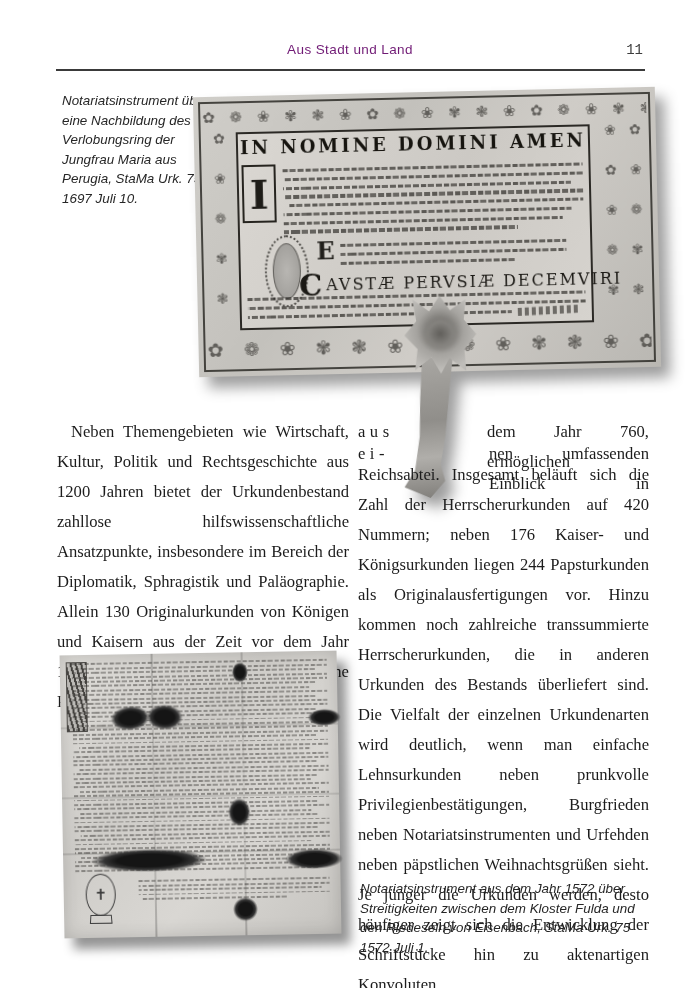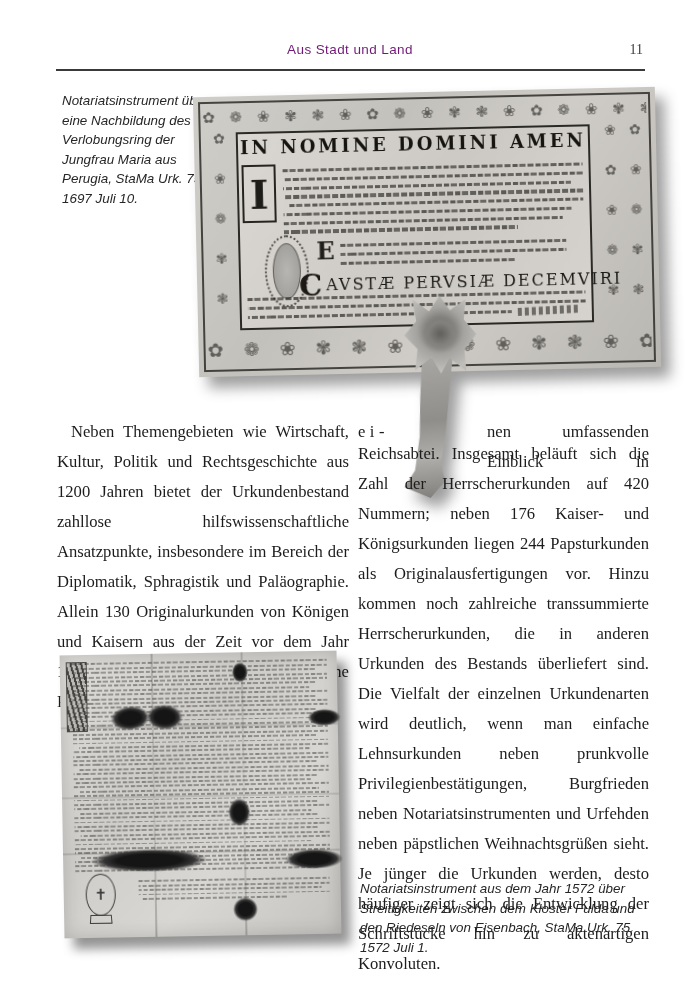--- a/index.html
+++ b/index.html
@@ -3,21 +3,21 @@
 <meta charset="utf-8">
 <style>
   html,body{margin:0;padding:0;background:#ffffff;}
   .page{position:relative;width:700px;height:988px;background:#ffffff;overflow:hidden;
         font-family:"Liberation Serif",serif;color:#1c1c1c;}
 
   
   .section-title{position:absolute;left:0;right:0;top:42px;text-align:center;
     font-family:"Liberation Sans",sans-serif;font-size:13.5px;color:#701a75;letter-spacing:.4px;}
   .page-number{position:absolute;right:57px;top:42px;
-    font-family:Liberation Serif, serif;font-size:14px;color:#3c3c3c;}
+    font-family:Liberation Mono, monospace;font-size:14px;color:#3c3c3c;}
   .header-rule{position:absolute;left:56px;right:55px;top:69px;height:1.6px;background:#3a3a3a;}
 
   
   .caption{font-family:"Liberation Sans",sans-serif;font-style:italic;font-size:13.4px;
     line-height:19.6px;color:#262626;}
   .caption-top{position:absolute;left:62px;top:91px;width:150px;}
   .caption-bottom{position:absolute;left:360px;top:879px;width:298px;}
 
   
   .col{position:absolute;top:417px;font-size:16.6px;line-height:30px;text-align:justify;}
@@ -179,20 +179,24 @@
         <div class="seal-core"></div>
       </div>
   </figure>
 
   <div class="col col-left">
     <p>Neben Themengebieten wie Wirtschaft, Kultur, Politik und Rechtsgeschichte aus 1200 Jahren bietet der Urkundenbestand zahllose hilfswissenschaftliche Ansatzpunkte, insbesondere im Bereich der Diplomatik, Sphragistik und Paläographie. Allein 130 Originalurkunden von Königen und Kaisern aus der Zeit vor dem Jahr 1000, darunter auch die älteste erhaltene Pergamenturkunde nördlich der Alpen</p>
   </div>
 
   <div class="col col-right">
     <div class="wrapline">
+      <span class="wl">aus</span>
+      <span class="wr">dem Jahr 760, ermöglichen</span>
+    </div>
+    <div class="wrapline">
       <span class="wl">ei-</span>
       <span class="wr">nen umfassenden Einblick in</span>
     </div>
     <p>Reichsabtei. Insgesamt beläuft sich die Zahl der Herrscherurkunden auf 420 Nummern; neben 176 Kaiser- und Königsurkunden liegen 244 Papsturkunden als Originalausfertigungen vor. Hinzu kommen noch zahlreiche transsummierte Herrscherurkunden, die in anderen Urkunden des Bestands überliefert sind. Die Vielfalt der einzelnen Urkundenarten wird deutlich, wenn man einfache Lehnsurkunden neben prunkvolle Privilegienbestätigungen, Burgfrieden neben Notariatsinstrumenten und Urfehden neben päpstlichen Weihnachtsgrüßen sieht. Je jünger die Urkunden werden, desto häufiger zeigt sich die Entwicklung der Schriftstücke hin zu aktenartigen Konvoluten.</p>
   </div>
 
   <figure class="manuscript">
     <div class="fold foldv1"></div>
     <div class="fold foldv2"></div>
     <div class="fold foldh1"></div>

